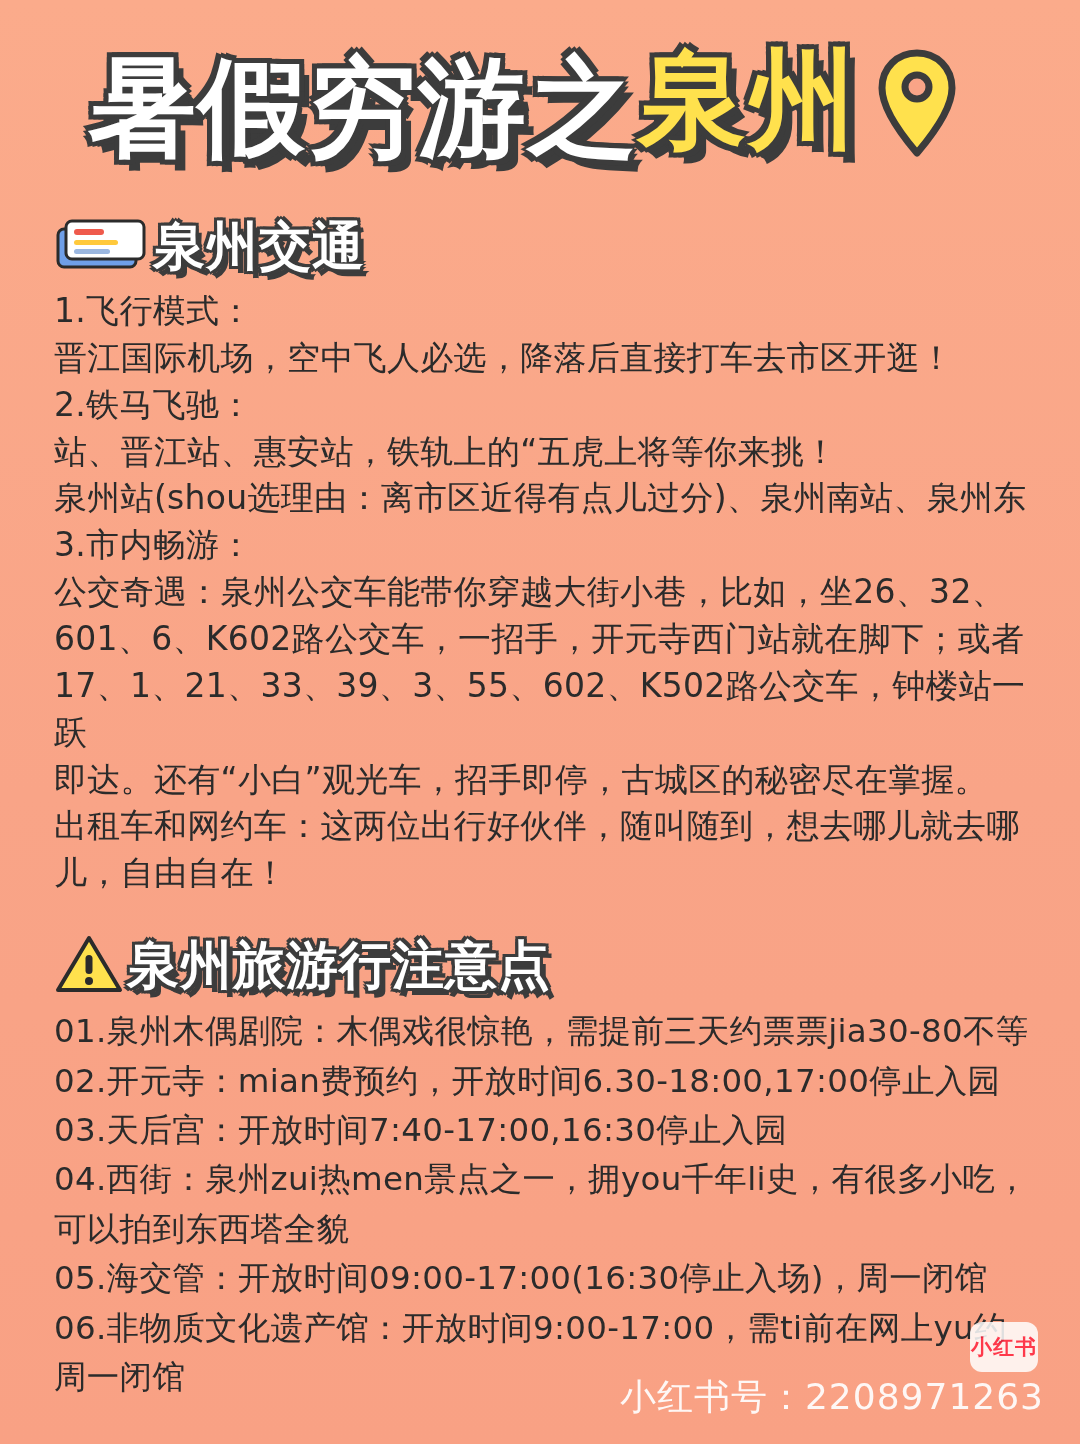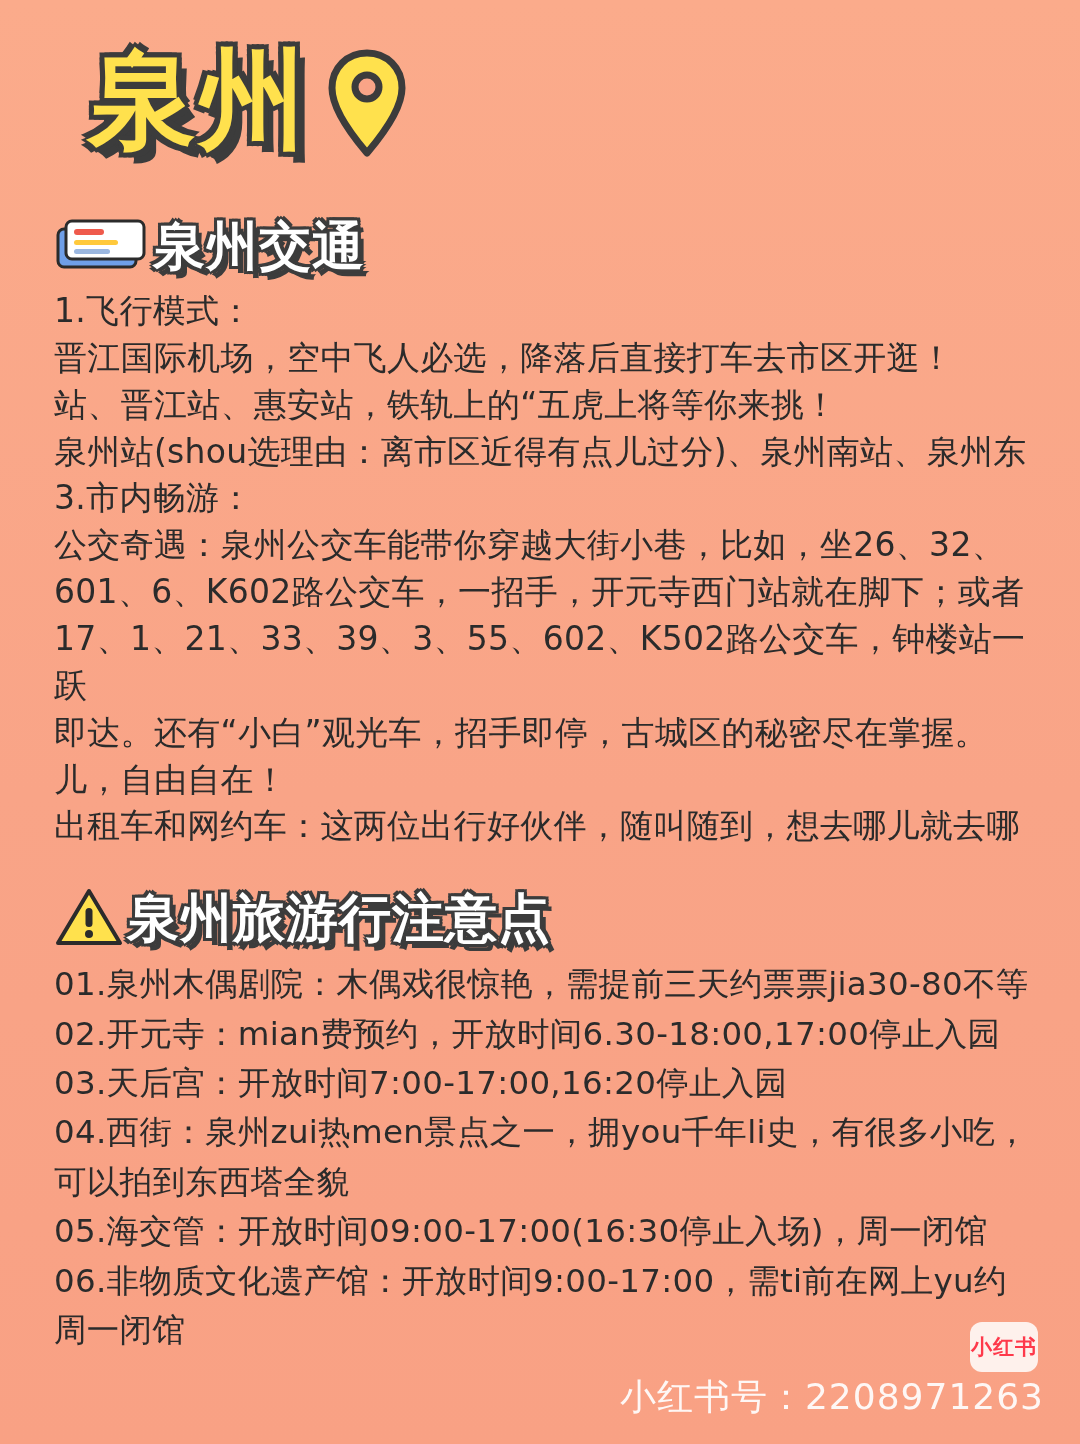--- a/index.html
+++ b/index.html
@@ -124,20 +124,21 @@
     letter-spacing: 1px;
     font-family: "DejaVu Sans", "Liberation Sans", sans-serif;
   }
 </style>
 </head>
 <body>
 
 <div class="page">
 
   <div class="title-row">
+    <span class="title-main">暑假穷游之</span>
     <span class="title-accent">泉州</span>
     <span class="pin-icon">
       <svg width="86" height="112" viewBox="0 0 86 112" aria-hidden="true">
         <path d="M43 6 C23 6 8 21 8 41 C8 66 38 100 43 106 C48 100 78 66 78 41 C78 21 63 6 43 6 Z" fill="#ffe14d" stroke="#3c3c3c" stroke-width="7" stroke-linejoin="round"></path>
         <circle cx="43" cy="40" r="12" fill="#f9a487" stroke="#3c3c3c" stroke-width="7"></circle>
       </svg>
     </span>
   </div>
 
   <div class="section-head">
@@ -149,46 +150,47 @@
         <rect x="20" y="25" width="44" height="5" rx="2.5" fill="#ffc93c"></rect>
         <rect x="20" y="34" width="36" height="5" rx="2.5" fill="#9bb7e0"></rect>
       </svg>
     </span>
     <span class="head-text">泉州交通</span>
   </div>
 
   <div class="body-block">
     <div class="line">1.飞行模式：</div>
     <div class="line">晋江国际机场，空中飞人必选，降落后直接打车去市区开逛！</div>
+    <div class="line">2.铁马飞驰：</div>
     <div class="line">站、晋江站、惠安站，铁轨上的“五虎上将等你来挑！</div>
     <div class="line">泉州站(shou选理由：离市区近得有点儿过分)、泉州南站、泉州东</div>
     <div class="line">3.市内畅游：</div>
     <div class="line">公交奇遇：泉州公交车能带你穿越大街小巷，比如，坐26、32、</div>
     <div class="line">601、6、K602路公交车，一招手，开元寺西门站就在脚下；或者</div>
     <div class="line">17、1、21、33、39、3、55、602、K502路公交车，钟楼站一跃</div>
     <div class="line">即达。还有“小白”观光车，招手即停，古城区的秘密尽在掌握。</div>
+    <div class="line">出租车和网约车：这两位出行好伙伴，随叫随到，想去哪儿就去哪</div>
     <div class="line">儿，自由自在！</div>
-    <div class="line">出租车和网约车：这两位出行好伙伴，随叫随到，想去哪儿就去哪</div>
   </div>
 
   <div class="section-head">
     <span class="head-icon">
       <svg width="70" height="62" viewBox="0 0 70 62" aria-hidden="true">
         <path d="M35 5 L66 57 L4 57 Z" fill="#ffe14d" stroke="#2b2b2b" stroke-width="4" stroke-linejoin="round"></path>
         <rect x="31.5" y="22" width="7" height="19" rx="3.5" fill="#2b2b2b"></rect>
         <circle cx="35" cy="48" r="4" fill="#2b2b2b"></circle>
       </svg>
     </span>
     <span class="head-text">泉州旅游行注意点</span>
   </div>
 
   <div class="body-block notes">
     <div class="line">01.泉州木偶剧院：木偶戏很惊艳，需提前三天约票票jia30-80不等</div>
     <div class="line">02.开元寺：mian费预约，开放时间6.30-18:00,17:00停止入园</div>
-    <div class="line">03.天后宫：开放时间7:00-17:00,16:20停止入园</div>
+    <div class="line">03.天后宫：开放时间7:40-17:00,16:30停止入园</div>
     <div class="line">04.西街：泉州zui热men景点之一，拥you千年li史，有很多小吃，</div>
     <div class="line">可以拍到东西塔全貌</div>
     <div class="line">05.海交管：开放时间09:00-17:00(16:30停止入场)，周一闭馆</div>
     <div class="line">06.非物质文化遗产馆：开放时间9:00-17:00，需ti前在网上yu约</div>
     <div class="line">周一闭馆</div>
   </div>
 
   <div class="xhs-badge">
     <span>小红书</span>
   </div>

